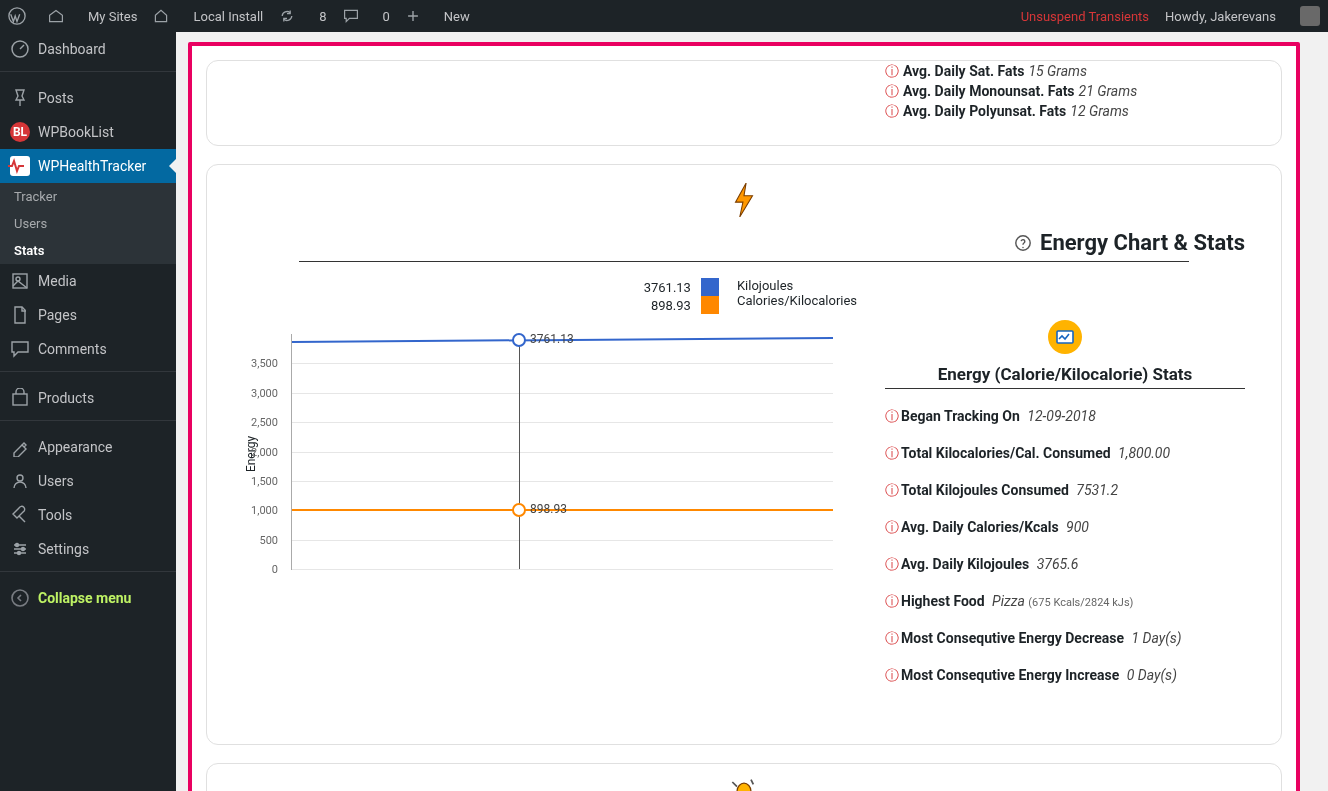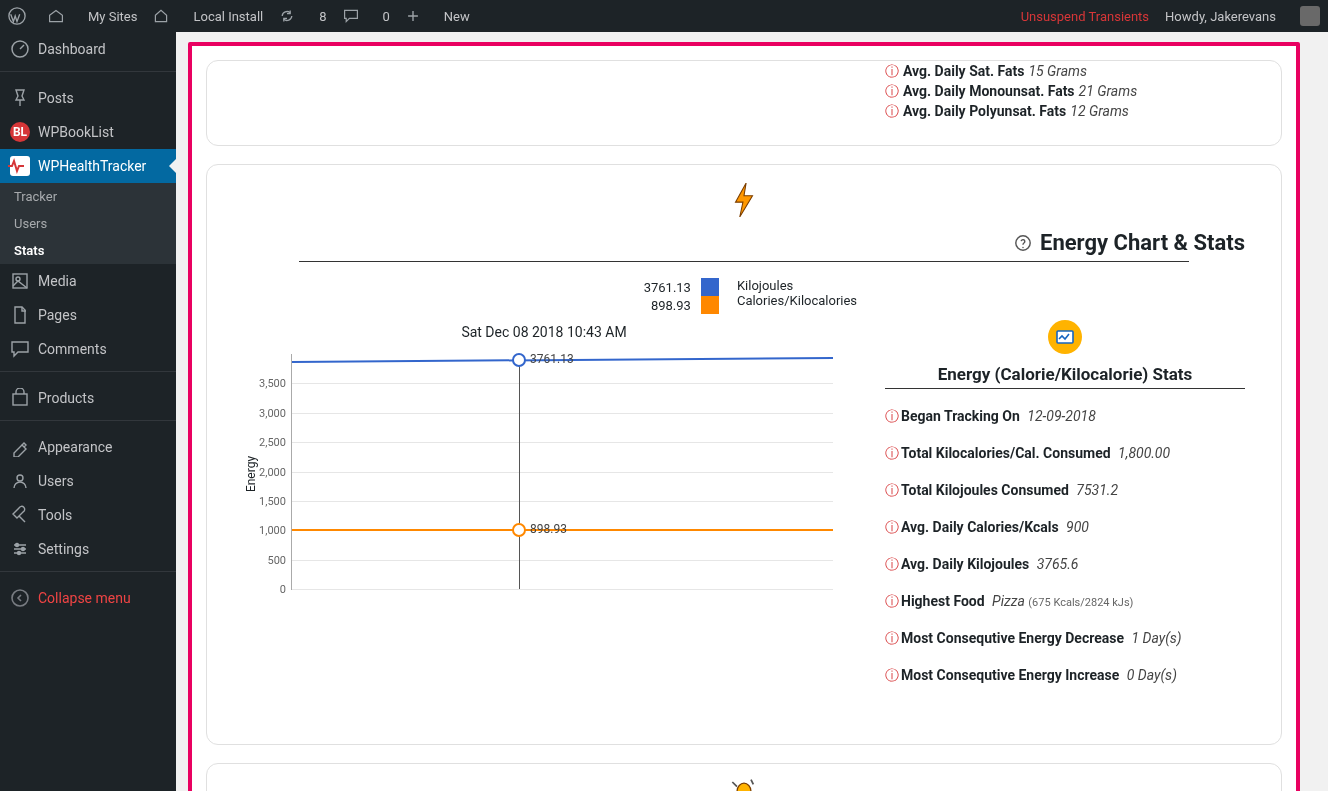--- a/index.html
+++ b/index.html
@@ -54,21 +54,21 @@
   .legend-sw.kc{background:#ff8800;}
   .legend-name{font-size:13px;}
 
   .timestamp{text-align:center;font-size:14px;margin:4px 0 0;}
 
   .chart-box{position:relative;height:260px;margin-top:4px;}
   .ylabel{position:absolute;left:-10px;top:50%;transform:translateY(-50%) rotate(-90deg);font-size:12px;white-space:nowrap;}
   .plot{position:absolute;left:48px;right:12px;top:10px;bottom:14px;border-left:1px solid #aaa;border-bottom:1px solid #aaa;}
   .grid{position:absolute;inset:0;}
   .grid div{position:absolute;left:0;right:0;border-top:1px solid #e6e6e6;}
-  .ticks span{position:absolute;right:100%;margin-right:6px;font-size:11px;color:#666;transform:translateY(-50%);}
+  .ticks span{position:absolute;right:100%;margin-right:14px;font-size:11px;color:#666;transform:translateY(-50%);}
   .series{position:absolute;left:0;right:0;height:2px;}
   .series.kj{background:#3366cc;top:5px;transform:rotate(-0.4deg);}
   .series.kc{background:#ff8800;top:175px;}
   .cursor{position:absolute;top:0;bottom:0;width:1px;background:#555;left:42%;}
   .marker{position:absolute;width:14px;height:14px;border:2px solid;border-radius:50%;background:#fff;transform:translate(-50%,-50%);}
   .marker.kj{border-color:#3366cc;left:42%;top:6px;}
   .marker.kc{border-color:#ff8800;left:42%;top:176px;}
   .marker-label{position:absolute;left:44%;font-size:12px;color:#444;}
   .marker-label.kj{top:-2px;}
   .marker-label.kc{top:168px;}
@@ -228,21 +228,21 @@
   <div class="menu-item">
     <svg class="mi-icon" viewBox="0 0 20 20" fill="none" stroke="#9ca2a7" stroke-width="1.4">
         <path d="M4 6h12M4 10h12M4 14h12"></path>
         <circle cx="7" cy="6" r="1.5" fill="#9ca2a7"></circle>
         <circle cx="13" cy="10" r="1.5" fill="#9ca2a7"></circle>
         <circle cx="9" cy="14" r="1.5" fill="#9ca2a7"></circle>
       </svg>
     <span>Settings</span>
   </div>
   <div class="menu-sep"></div>
-  <div class="menu-item" style="color:#ef4444;">
+  <div class="menu-item" style="color:#bef264;font-weight:bold;">
     <svg class="mi-icon" viewBox="0 0 20 20" fill="none" stroke="#787c82" stroke-width="1.6">
         <circle cx="10" cy="10" r="8"></circle>
         <path d="M11 7l-3 3 3 3"></path>
       </svg>
     <span>Collapse menu</span>
   </div>
 </div>
 
 <div class="content">
   <div class="page">
@@ -295,21 +295,20 @@
                 </div>
               <div class="legend-row">
                   <span class="legend-name">Calories/Kilocalories</span>
                 </div>
             </div>
           </div>
 
           <div class="energy-wrap">
 
             <div class="chart-col">
-              <div class="timestamp">Sat Dec 08 2018 10:43 AM</div>
               <div class="chart-box">
                 <div class="ylabel">Energy</div>
                 <div class="plot">
                   <div class="grid" id="chart-grid">
                       <div style="top: 100%;"></div>
                       <div style="top: 87.5%;"></div>
                       <div style="top: 75%;"></div>
                       <div style="top: 62.5%;"></div>
                       <div style="top: 50%;"></div>
                       <div style="top: 37.5%;"></div>

